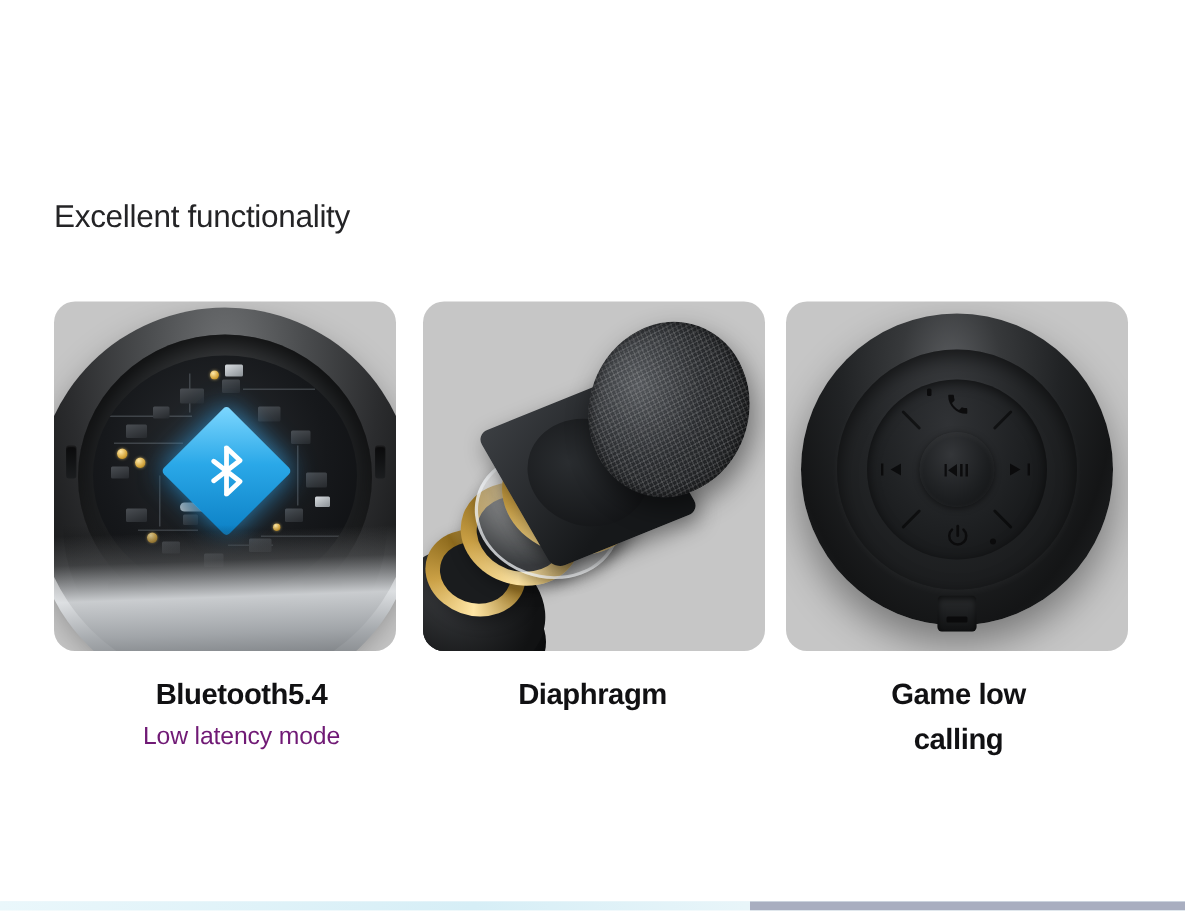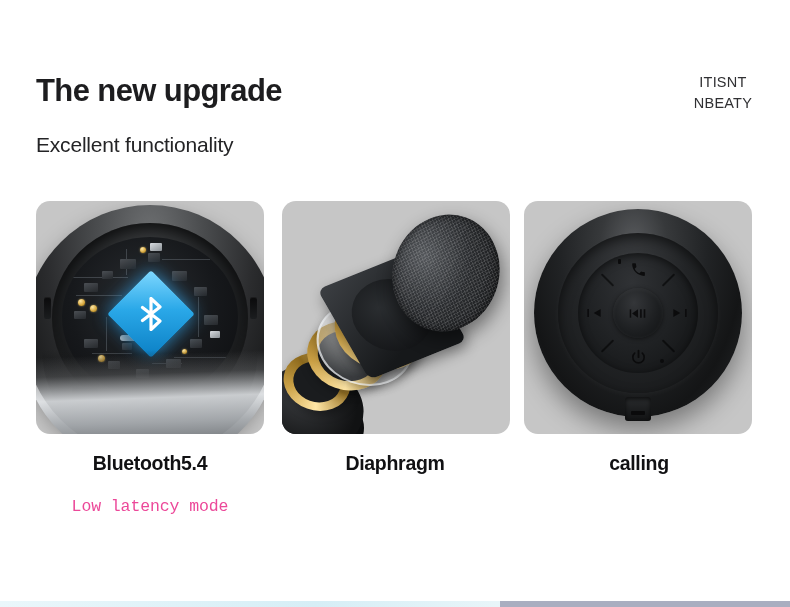--- a/index.html
+++ b/index.html
@@ -181,51 +181,46 @@
     position:absolute;left:101px;top:196px;width:26px;height:24px;border-radius:3px;
     background:linear-gradient(180deg,#2a2c2e,#111213);
     box-shadow:inset 0 2px 4px rgba(0,0,0,.7);
   }
   .port:after{content:"";position:absolute;left:6px;top:14px;width:14px;height:4px;
     border-radius:1px;background:#0a0a0b;}
 
   
   .captions{position:absolute;left:0;top:448px;width:790px;}
   .cap{position:absolute;width:250px;text-align:center;}
-  .cap.p1{left:25px;}
+  .cap.p1{left:36px;}
   .cap.p2{left:270px;}
   .cap.p3{left:514px;}
   .cap-title{
     font-size:19.5px;font-weight:700;color:#111113;
     letter-spacing:-0.3px;line-height:1.54;
   }
   .cap-sub{
-    font-size:16.5px;font-weight:400;color:#ec4899;
-    letter-spacing:-0.1px;line-height:1.5;margin-top:17px;font-family:Liberation Mono, monospace;
+    font-size:16.5px;font-weight:400;color:#701a75;
+    letter-spacing:-0.1px;line-height:1.5;margin-top:1px;
   }
 
   
   .scrollbar{position:absolute;left:0;bottom:0;width:790px;height:6px;background:#dff1f7;}
   .scrollbar-track{position:absolute;left:0;bottom:0;width:790px;height:6px;
     background:linear-gradient(90deg,#eaf7fb 0%,#d6eef6 40%,#e8f5f9 63%,#e8f5f9 100%);}
   .scrollbar-thumb{position:absolute;right:0;bottom:0;width:290px;height:6px;
     background:#a9aec0;}
 </style>
 </head>
 <body>
 
 <div class="page">
 
   <div class="header">
-    <div class="title">The new upgrade</div>
     <div class="subtitle">Excellent functionality</div>
-    <div class="brand">
-      <div>ITISNT</div>
-      <div>NBEATY</div>
-    </div>
   </div>
 
   <div class="cards">
 
     <div class="card c1">
       <div class="c1-body">
         <div class="housing"></div>
         <div class="inner-ring"></div>
         <div class="pcb">
           <div class="trace" style="left:8px;top:40px;width:58px;height:1px;"></div>
@@ -348,20 +343,21 @@
     <div class="cap p1">
       <div class="cap-title">Bluetooth5.4</div>
       <div class="cap-sub">Low latency mode</div>
     </div>
 
     <div class="cap p2">
       <div class="cap-title">Diaphragm</div>
     </div>
 
     <div class="cap p3">
+      <div class="cap-title">Game low</div>
       <div class="cap-title">calling</div>
     </div>
   </div>
 
   <div class="scrollbar">
     <div class="scrollbar-track"></div>
     <div class="scrollbar-thumb"></div>
   </div>
 
 </div>

